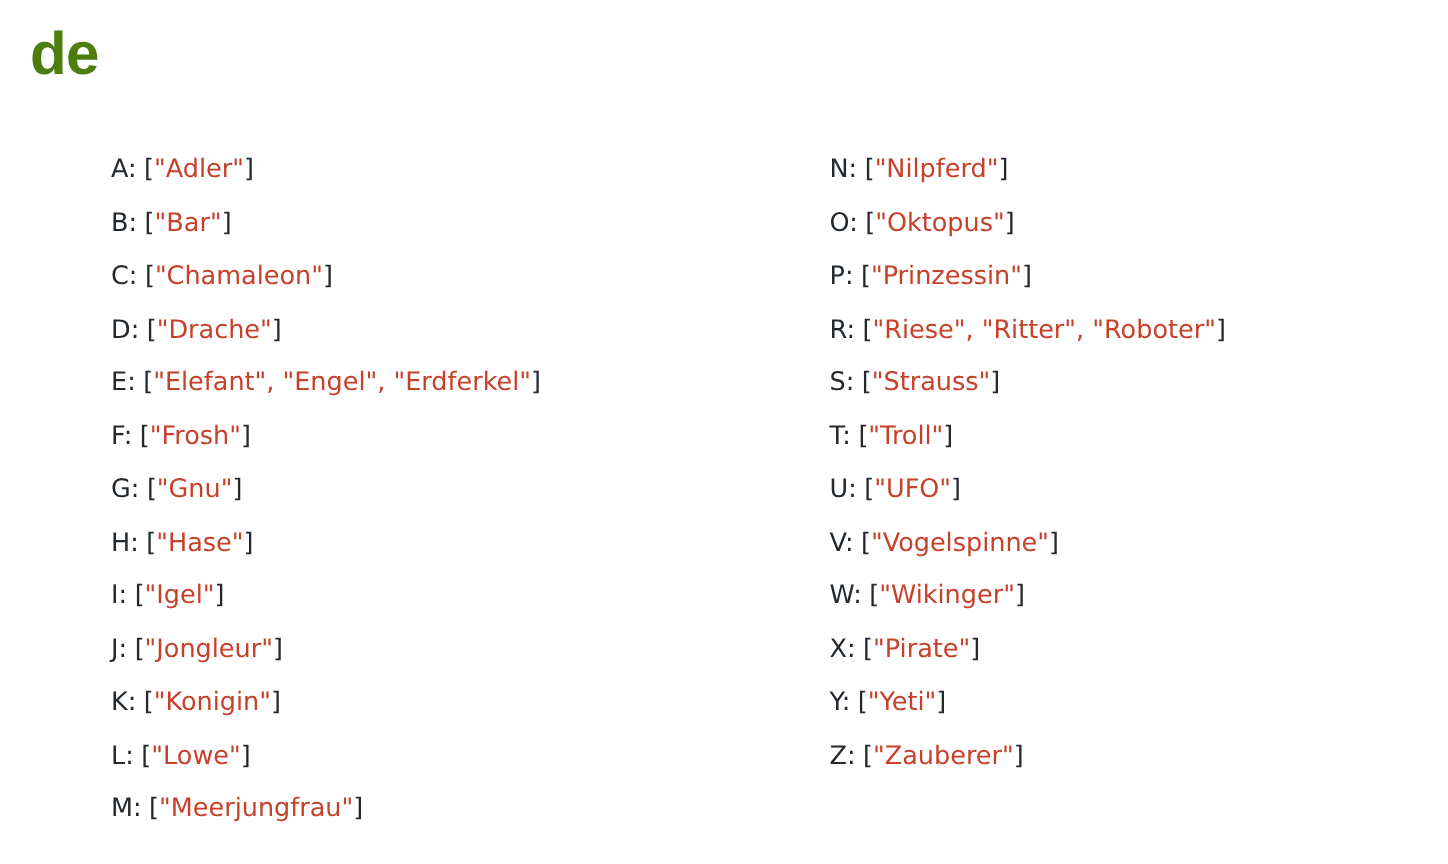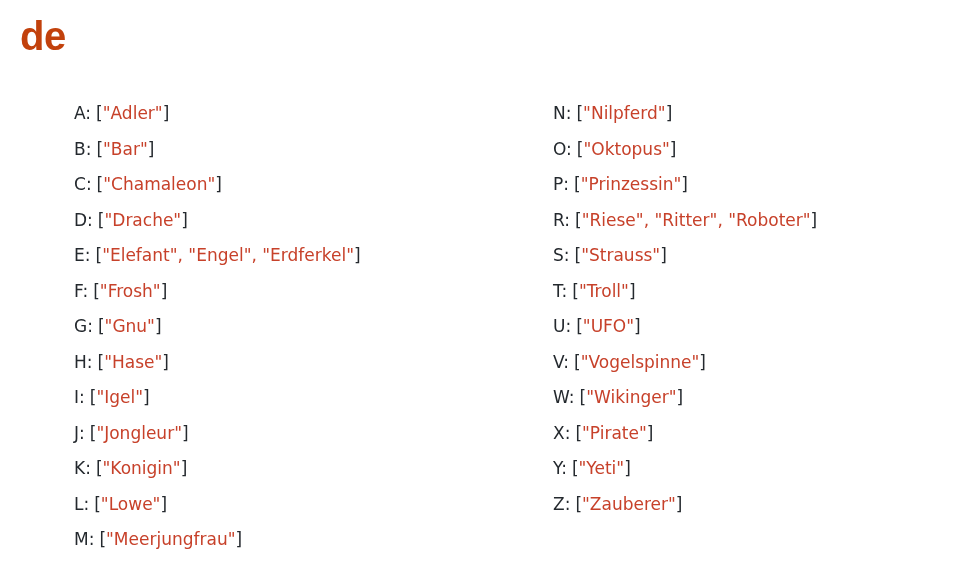--- a/index.html
+++ b/index.html
@@ -24,21 +24,21 @@
 
   .page-title {
     position: absolute;
     left: 20px;
     top: 12px;
     margin: 0;
     font-family: "Liberation Sans", "DejaVu Sans", sans-serif;
     font-size: 40px;
     line-height: 48px;
     font-weight: 700;
-    color: #c2410c;
+    color: #4d7c0f;
     letter-spacing: -0.5px;
   }
 
   .entries {
     position: absolute;
     left: 0;
     top: 96px;
     width: 965px;
     height: 470px;
   }

